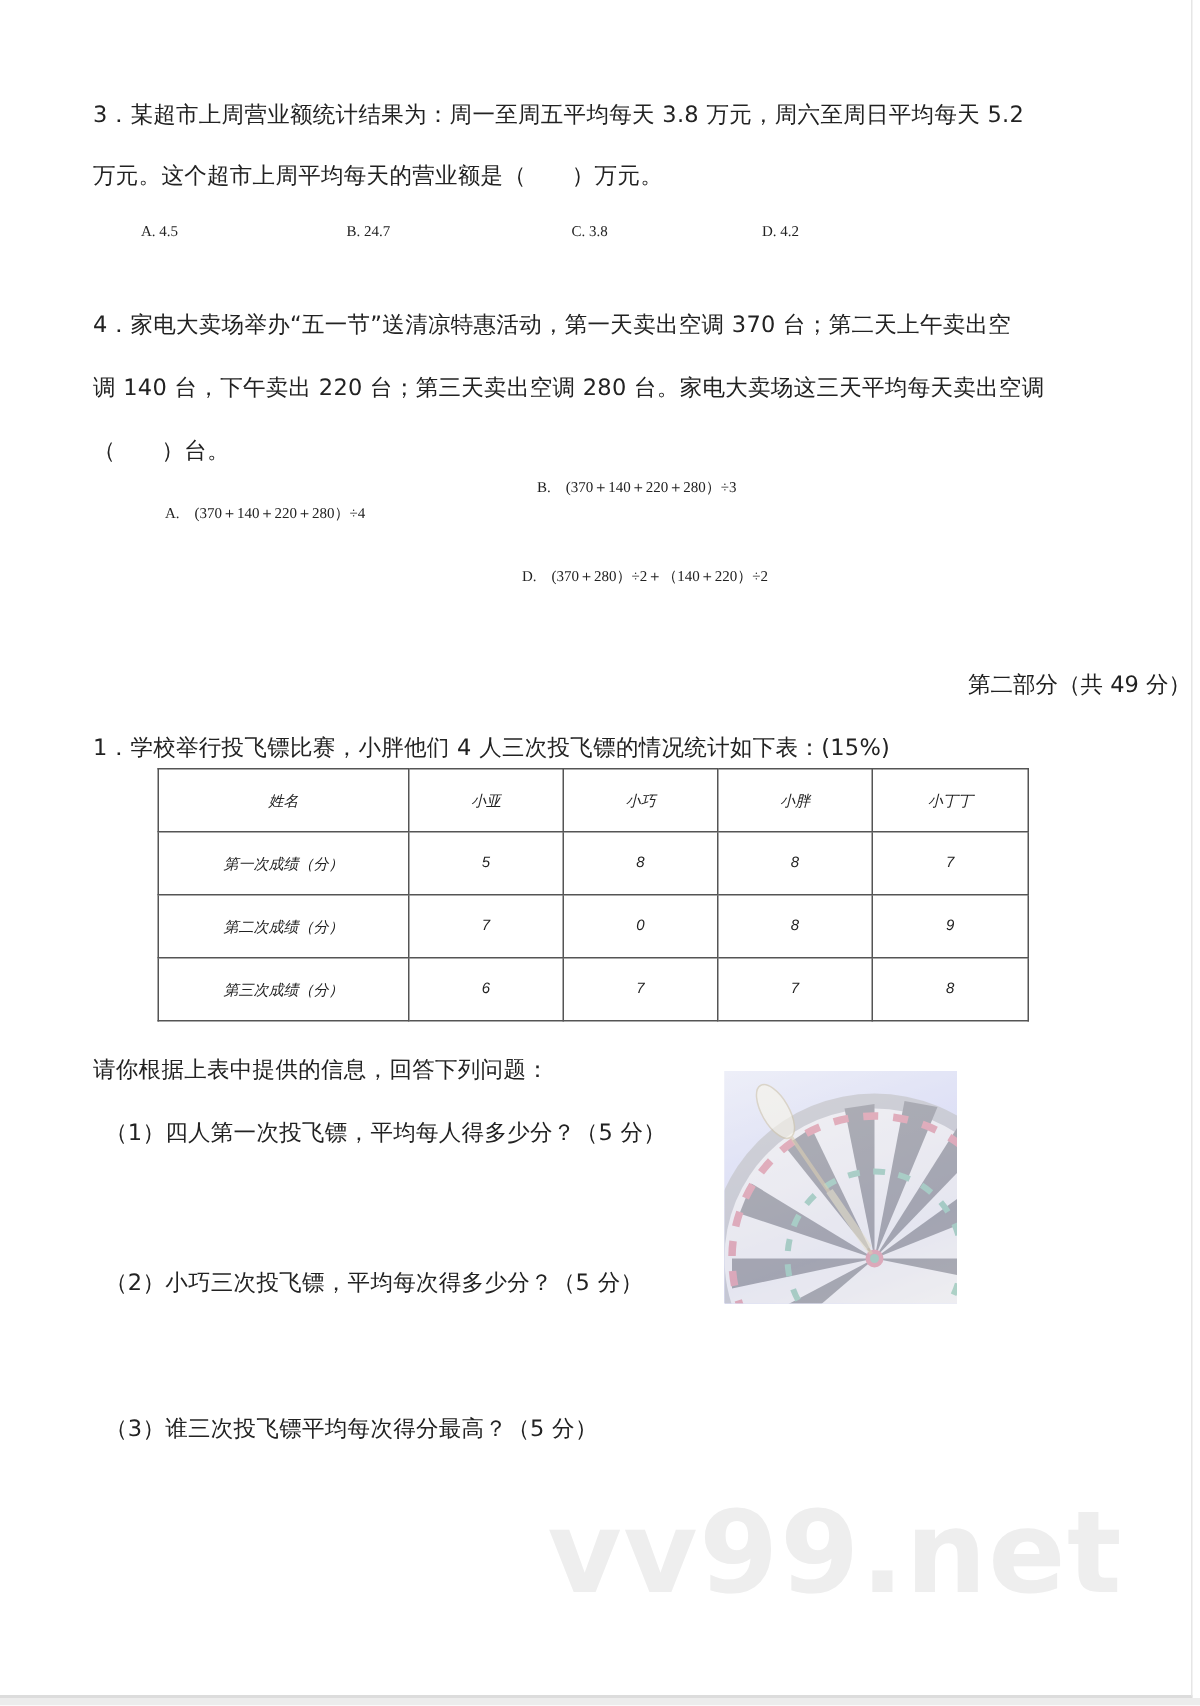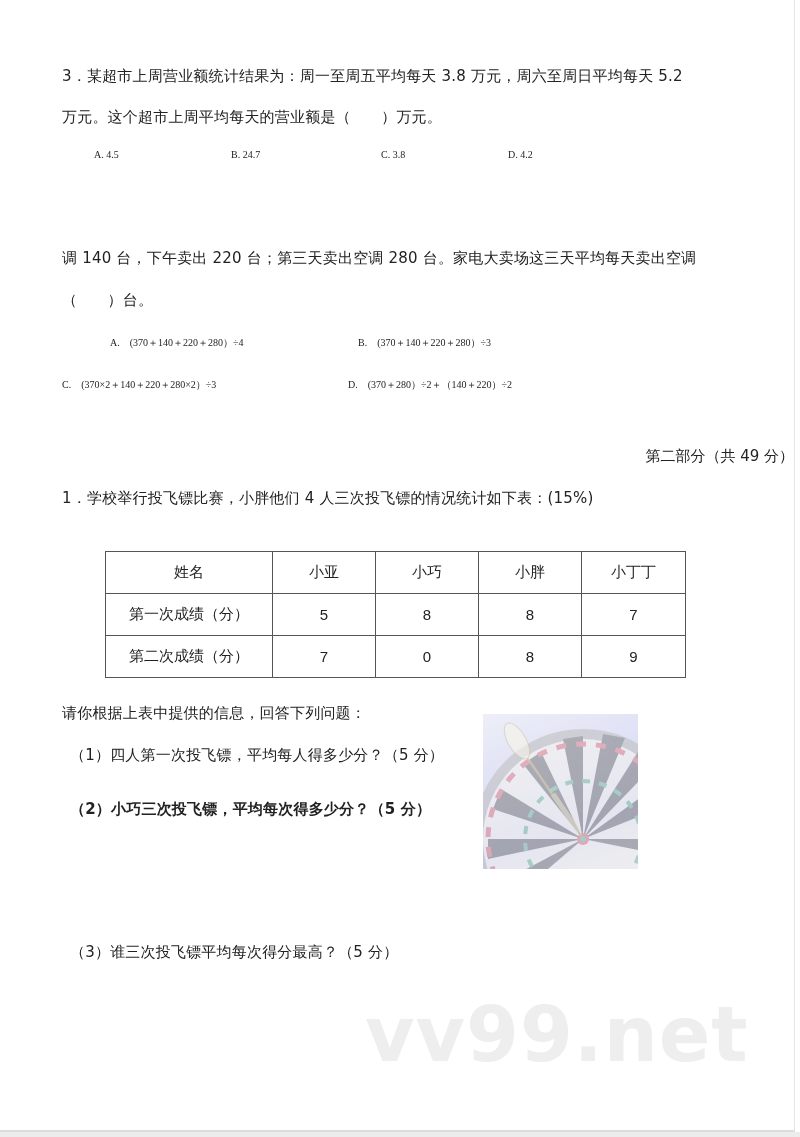--- a/index.html
+++ b/index.html
@@ -46,23 +46,24 @@
   }
   .section-title {
     position: absolute;
     left: 0; width: 794px;
     text-align: right;
     font-size: 15px;
     line-height: 20px;
   }
   table.scores {
     position: absolute;
-    left: 105px; top: 551px;
+    left: 105px; top: 512px;
     border-collapse: collapse;
-    font-size: 15px;
+    font-size: 10px;
+    font-style: italic;
   }
   table.scores td {
     border: 1px solid #555555;
     height: 41px;
     padding: 0;
     text-align: center;
     vertical-align: middle;
   }
   table.scores td.rowhead { width: 166px; }
   table.scores td.c1 { width: 102px; }
@@ -94,25 +95,25 @@
 
 <div class="page">
 
   <div class="line" style="left:62px; top:66px;">3．某超市上周营业额统计结果为：周一至周五平均每天 3.8 万元，周六至周日平均每天 5.2</div>
   <div class="line" style="left:62px; top:107px;">万元。这个超市上周平均每天的营业额是（　　）万元。</div>
   <div class="opt" style="left:94px; top:145px;">A. 4.5</div>
   <div class="opt" style="left:231px; top:145px;">B. 24.7</div>
   <div class="opt" style="left:381px; top:145px;text-align:center;">C. 3.8</div>
   <div class="opt" style="left:508px; top:145px;">D. 4.2</div>
 
+  <div class="line" style="left:62px; top:206px;">4．家电大卖场举办“五一节”送清凉特惠活动，第一天卖出空调 370 台；第二天上午卖出空</div>
   <div class="line" style="left:62px; top:248px;">调 140 台，下午卖出 220 台；第三天卖出空调 280 台。家电大卖场这三天平均每天卖出空调</div>
   <div class="line" style="left:62px; top:290px;">（　　）台。</div>
   <div class="opt" style="left:62px; top:333px;margin-left:48px;">A.　(370＋140＋220＋280）÷4</div>
-  <div class="opt" style="left:358px; top:333px;">B.　(370＋140＋220＋280）÷3</div>
-  <div class="opt" style="left:62px; top:375px;">C.　(370×2＋140＋220＋280×2）÷3</div>
+  <div class="opt" style="left:358px; top:316px;">B.　(370＋140＋220＋280）÷3</div>
   <div class="opt" style="left:348px; top:375px;">D.　(370＋280）÷2＋（140＋220）÷2</div>
 
   <div class="section-title" style="top:446px;">第二部分（共 49 分）</div>
   <div class="line" style="left:62px; top:488px;">1．学校举行投飞镖比赛，小胖他们 4 人三次投飞镖的情况统计如下表：(15%)</div>
 
   <table class="scores">
     <tbody>
         <tr>
       <td class="rowhead">姓名</td>
       <td class="c1">小亚</td>
@@ -127,26 +128,33 @@
       <td class="c3 num">8</td>
       <td class="c4 num">7</td>
     </tr>
     <tr>
       <td class="rowhead">第二次成绩（分）</td>
       <td class="c1 num">7</td>
       <td class="c2 num">0</td>
       <td class="c3 num">8</td>
       <td class="c4 num">9</td>
     </tr>
+    <tr>
+      <td class="rowhead">第三次成绩（分）</td>
+      <td class="c1 num">6</td>
+      <td class="c2 num">7</td>
+      <td class="c3 num">7</td>
+      <td class="c4 num">8</td>
+    </tr>
   </tbody>
     </table>
 
   <div class="line" style="left:62px; top:703px;">请你根据上表中提供的信息，回答下列问题：</div>
   <div class="line" style="left:70px; top:745px;">（1）四人第一次投飞镖，平均每人得多少分？（5 分）</div>
-  <div class="line" style="left:70px; top:799px;font-weight:bold;">（2）小巧三次投飞镖，平均每次得多少分？（5 分）</div>
+  <div class="line" style="left:70px; top:845px;">（2）小巧三次投飞镖，平均每次得多少分？（5 分）</div>
   <div class="line" style="left:70px; top:942px;">（3）谁三次投飞镖平均每次得分最高？（5 分）</div>
 
   <div class="dart-img">
     <svg width="155" height="155" viewBox="0 0 155 155">
       <defs>
         <clipPath id="boardclip">
             <rect x="0" y="0" width="155" height="155"></rect>
           </clipPath>
       </defs>
       <g clip-path="url(#boardclip)" opacity="0.55">

